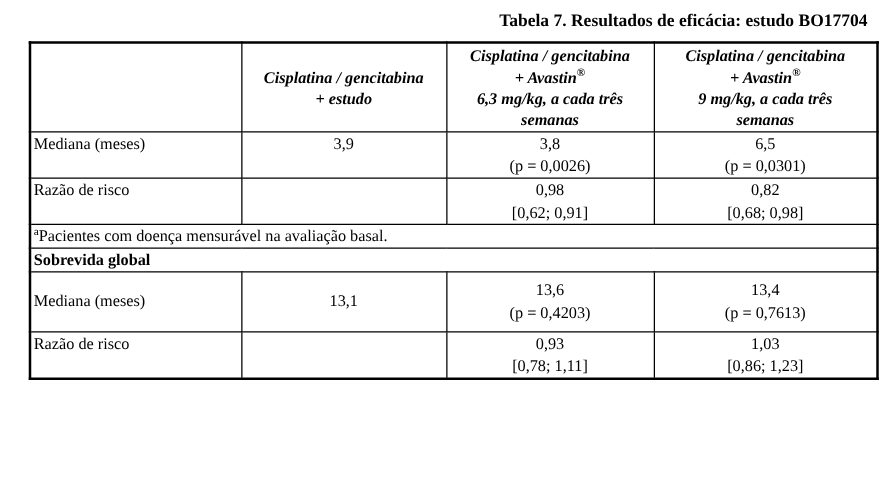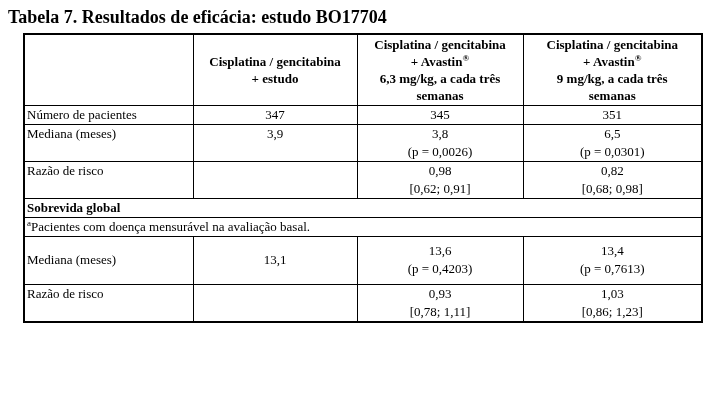--- a/index.html
+++ b/index.html
@@ -7,23 +7,24 @@
     padding: 0;
     background: #ffffff;
     width: 709px;
     height: 400px;
     font-family: "Liberation Serif", "DejaVu Serif", serif;
     color: #000000;
     overflow: hidden;
   }
   .title {
     font-weight: bold;
-    font-size: 18px;
+    font-size: 14px;
     line-height: 17px;
-    margin: 9px 4px 7px 8px;
+    margin: 9px 15px 7px 8px;
+    text-align: right;
   }
   table.eff {
     border-collapse: collapse;
     table-layout: fixed;
     width: 678px;
     margin-left: 23px;
     border: 2px solid #000;
   }
   table.eff th, table.eff td {
     border: 1px solid #000;
@@ -33,21 +34,21 @@
     vertical-align: top;
     overflow: visible;
   }
   table.eff th {
     font-weight: bold;
     text-align: center;
     vertical-align: middle;
     line-height: 17px;
     padding: 0 1px;
   }
-  th .hl { white-space: nowrap; }
+  th .hl { white-space: nowrap; font-style: italic; }
   sup.reg {
     font-size: 9px;
     vertical-align: super;
     line-height: 0;
   }
   td.lbl { text-align: left; }
   td.val {
     text-align: center;
     white-space: pre-line;
   }
@@ -87,26 +88,20 @@
       <div class="hl">semanas</div>
     </th>
     <th>
       <div class="hl">Cisplatina / gencitabina</div>
       <div class="hl"><span>+ Avastin</span><sup class="reg">®</sup></div>
       <div class="hl">9 mg/kg, a cada três</div>
       <div class="hl">semanas</div>
     </th>
   </tr>
 
-  <tr style="height:18px">
-    <td class="lbl">Número de pacientes</td>
-    <td class="val">347</td>
-    <td class="val">345</td>
-    <td class="val">351</td>
-  </tr>
 
 
   <tr style="height:36px">
     <td class="lbl">Mediana (meses)</td>
     <td class="val">3,9</td>
     <td class="val">3,8
 (p = 0,0026)</td>
     <td class="val">6,5
 (p = 0,0301)</td>
   </tr>
@@ -115,25 +110,25 @@
     <td class="lbl">Razão de risco</td>
     <td class="val"></td>
     <td class="val">0,98
 [0,62; 0,91]</td>
     <td class="val">0,82
 [0,68; 0,98]</td>
   </tr>
 
 
   <tr style="height:18px">
-    <td class="section-cell" colspan="4">Sobrevida global</td>
+    <td class="span-cell" colspan="4"><sup class="fn">a</sup><span>Pacientes com doença mensurável na avaliação basal.</span></td>
   </tr>
 
   <tr style="height:18px">
-    <td class="span-cell" colspan="4"><sup class="fn">a</sup><span>Pacientes com doença mensurável na avaliação basal.</span></td>
+    <td class="section-cell" colspan="4">Sobrevida global</td>
   </tr>
 
   <tr class="mid" style="height:48px">
     <td class="lbl">Mediana (meses)</td>
     <td class="val">13,1</td>
     <td class="val">13,6
 (p = 0,4203)</td>
     <td class="val">13,4
 (p = 0,7613)</td>
   </tr>

